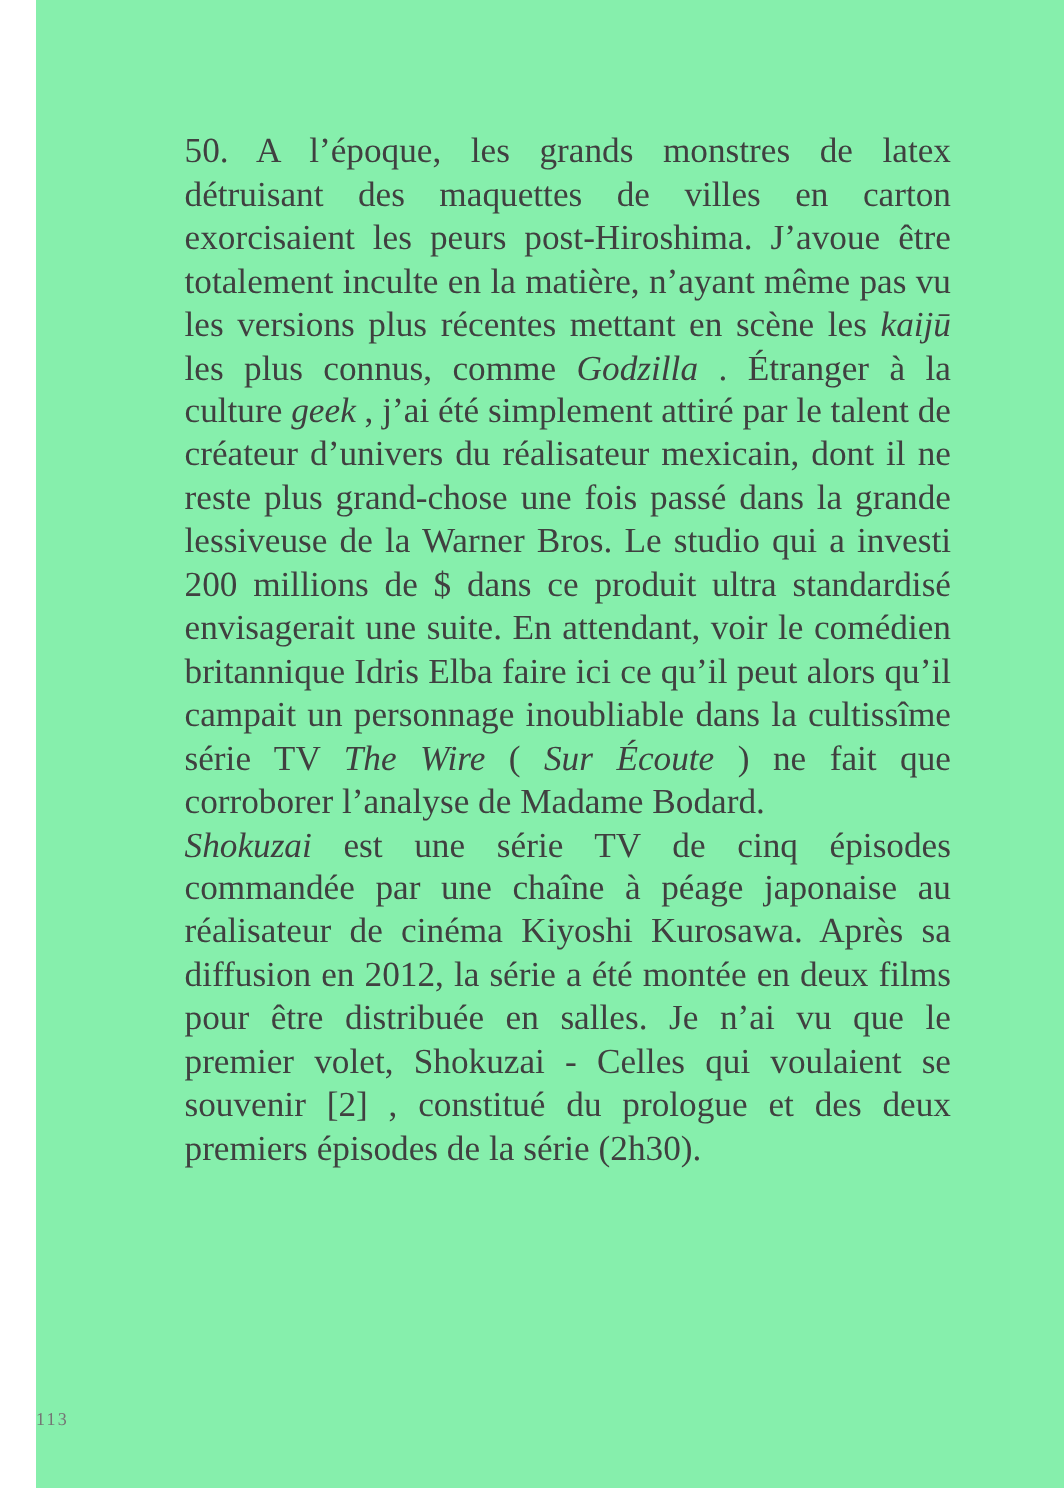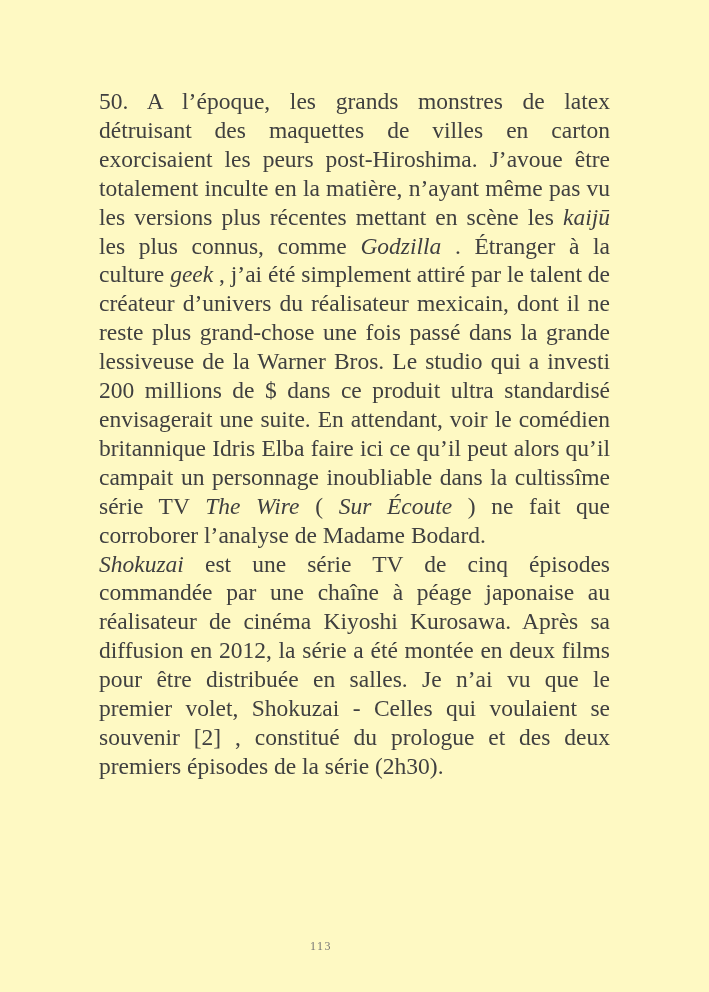--- a/index.html
+++ b/index.html
@@ -9,21 +9,22 @@
   body {
     width: 709px;
     height: 992px;
     background: #ffffff;
     position: relative;
     overflow: hidden;
   }
   .page {
     position: absolute;
     inset: 0;
-    background: #fef9c3;
+    background: #86efac;
+    margin-left: 24px;
   }
   .text-block {
     position: absolute;
     left: 99px;
     top: 87px;
     width: 511px;
     font-family: "Liberation Serif", serif;
     font-size: 23.5px;
     line-height: 28.9px;
     color: #404040;
@@ -38,21 +39,21 @@
     text-align-last: justify;
   }
   .run-italic {
     font-style: italic;
   }
   .page-number {
     position: absolute;
     left: 0;
     top: 939px;
     width: 642px;
-    text-align: center;
+    text-align: left;
     font-family: "Liberation Serif", serif;
     font-size: 12px;
     letter-spacing: 1.5px;
     color: #757575;
   }
 </style>
 </head>
 <body>
 
 <div class="page">

